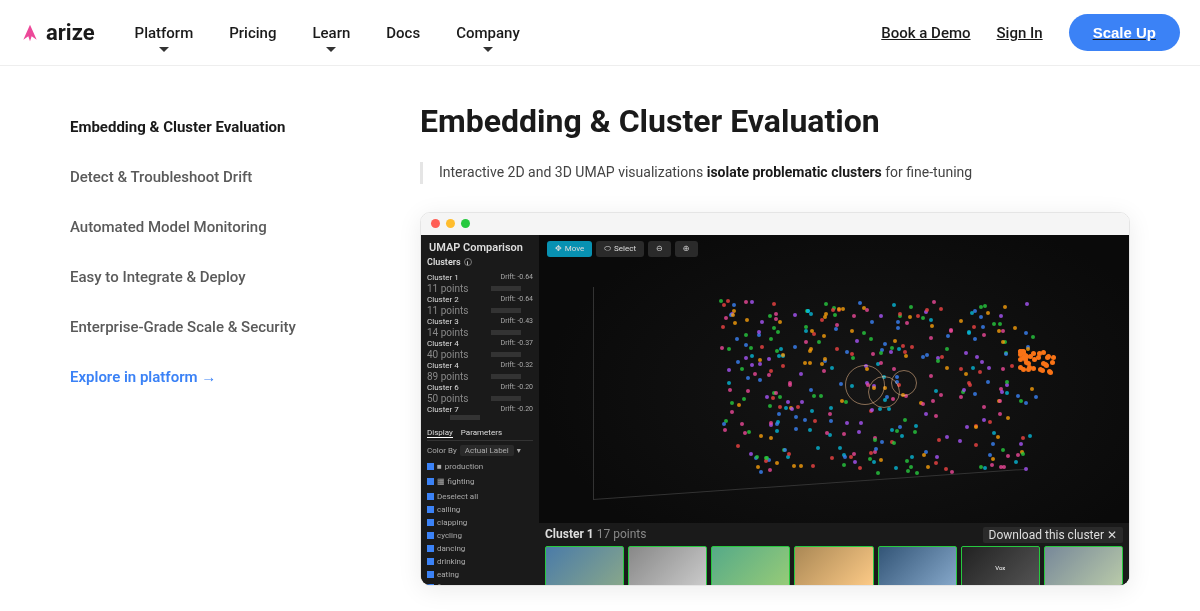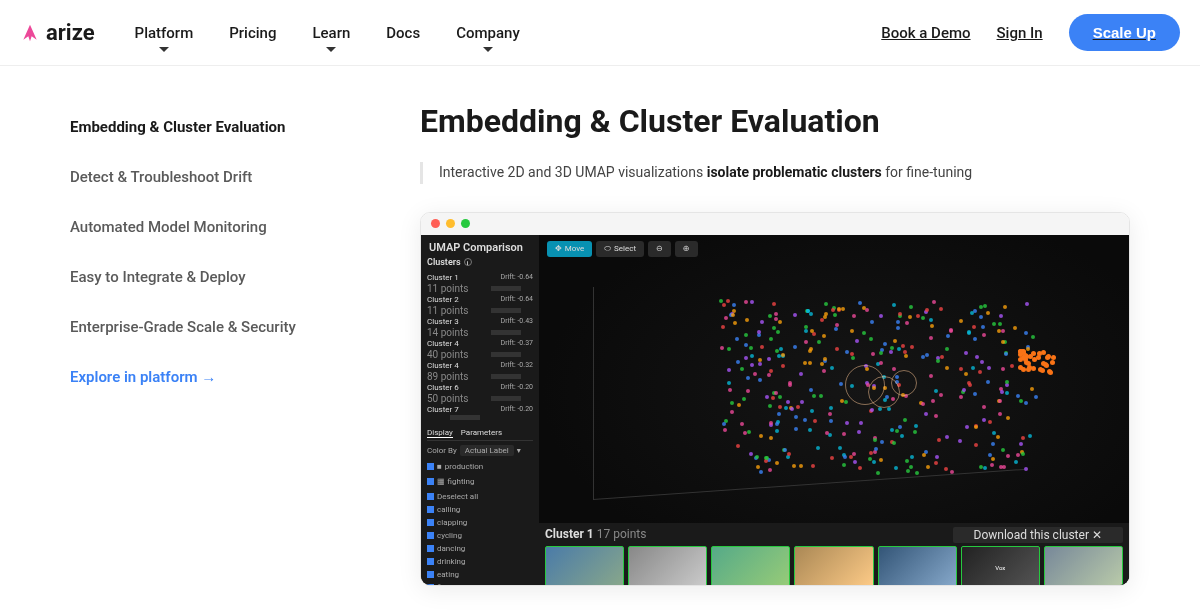--- a/index.html
+++ b/index.html
@@ -645,21 +645,21 @@
               <div class="pt" style="left: 84.465%; top: 36.8126%; background: rgb(249, 115, 22); width: 5px; height: 5px;"></div>
               <div class="pt" style="left: 82.0397%; top: 40.1293%; background: rgb(249, 115, 22); width: 5px; height: 5px;"></div>
               <div class="cluster-ring" style="left: 52%; top: 40%; width: 40px; height: 40px;"></div>
               <div class="cluster-ring" style="left: 56%; top: 44%; width: 32px; height: 32px;"></div>
               <div class="cluster-ring" style="left: 60%; top: 42%; width: 26px; height: 26px;"></div>
               <div style="position: absolute; left: 8%; top: 5%; width: 75%; height: 80%; border-left: 1px solid rgb(51, 51, 51); border-bottom: 1px solid rgb(51, 51, 51); transform: skewY(-4deg);"></div>
             </div>
           <div class="bottom-strip">
             <div class="strip-head">
               <span><b>Cluster 1</b> <span style="color:#888">17 points</span></span>
-              <span style="background:#2a2a2a;padding:1px 21px;border-radius:2px">Download this cluster  ✕</span>
+              <span style="background:#2a2a2a;padding:1px 6px;border-radius:2px">Download this cluster  ✕</span>
             </div>
             <div class="thumbs">
               <div class="thumb"></div>
               <div class="thumb"></div>
               <div class="thumb"></div>
               <div class="thumb"></div>
               <div class="thumb"></div>
               <div class="thumb">Vox</div>
               <div class="thumb"></div>
             </div>

